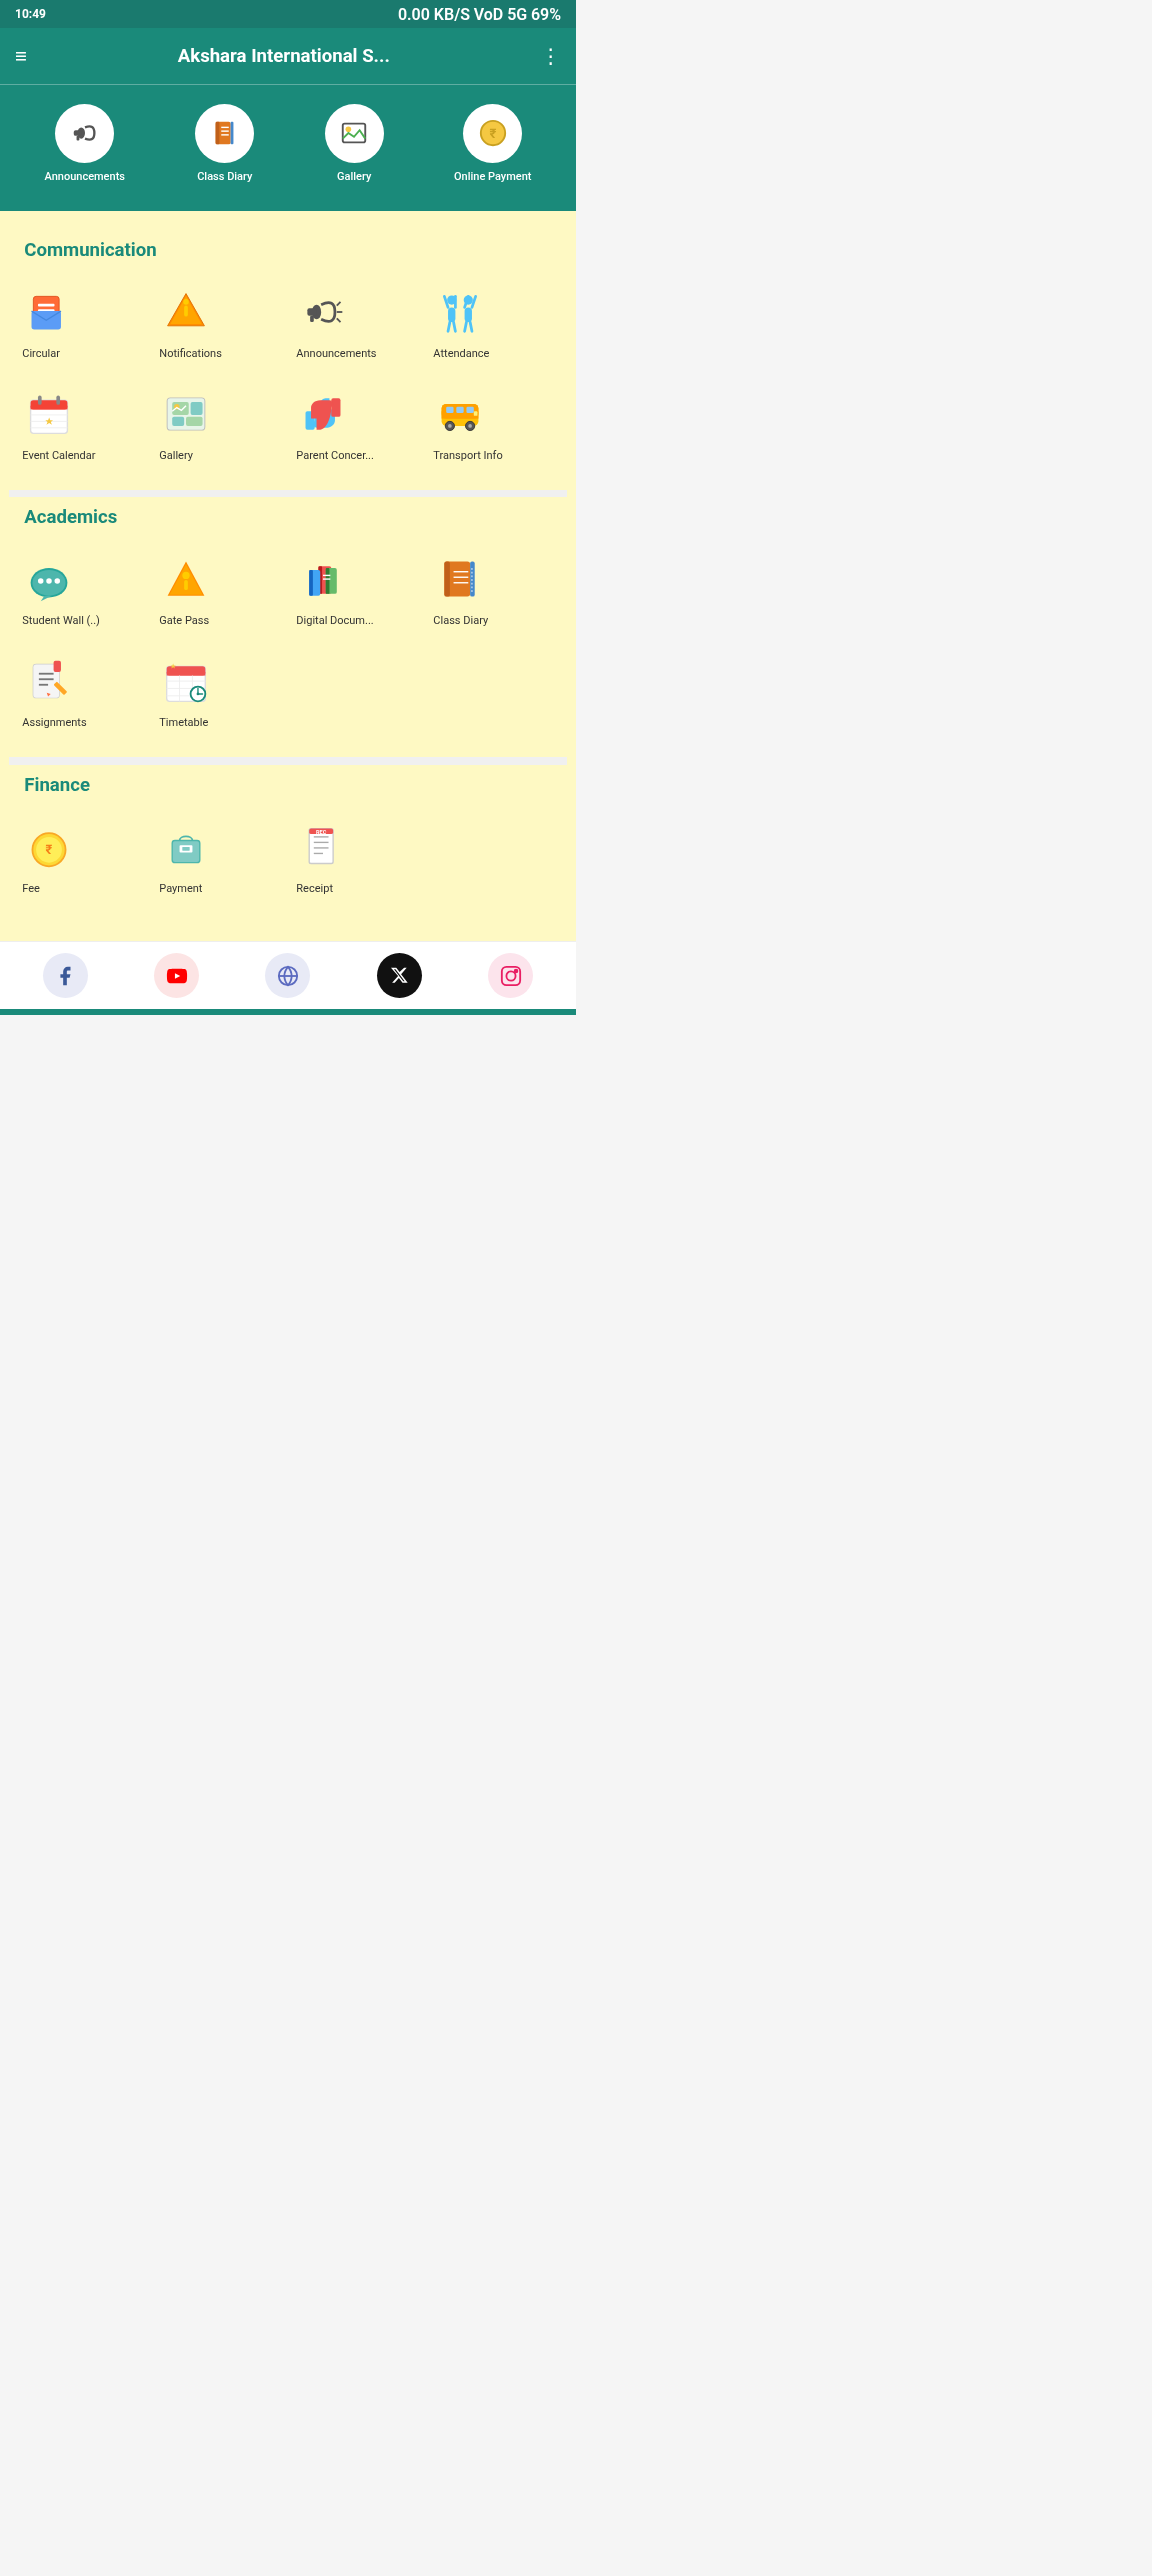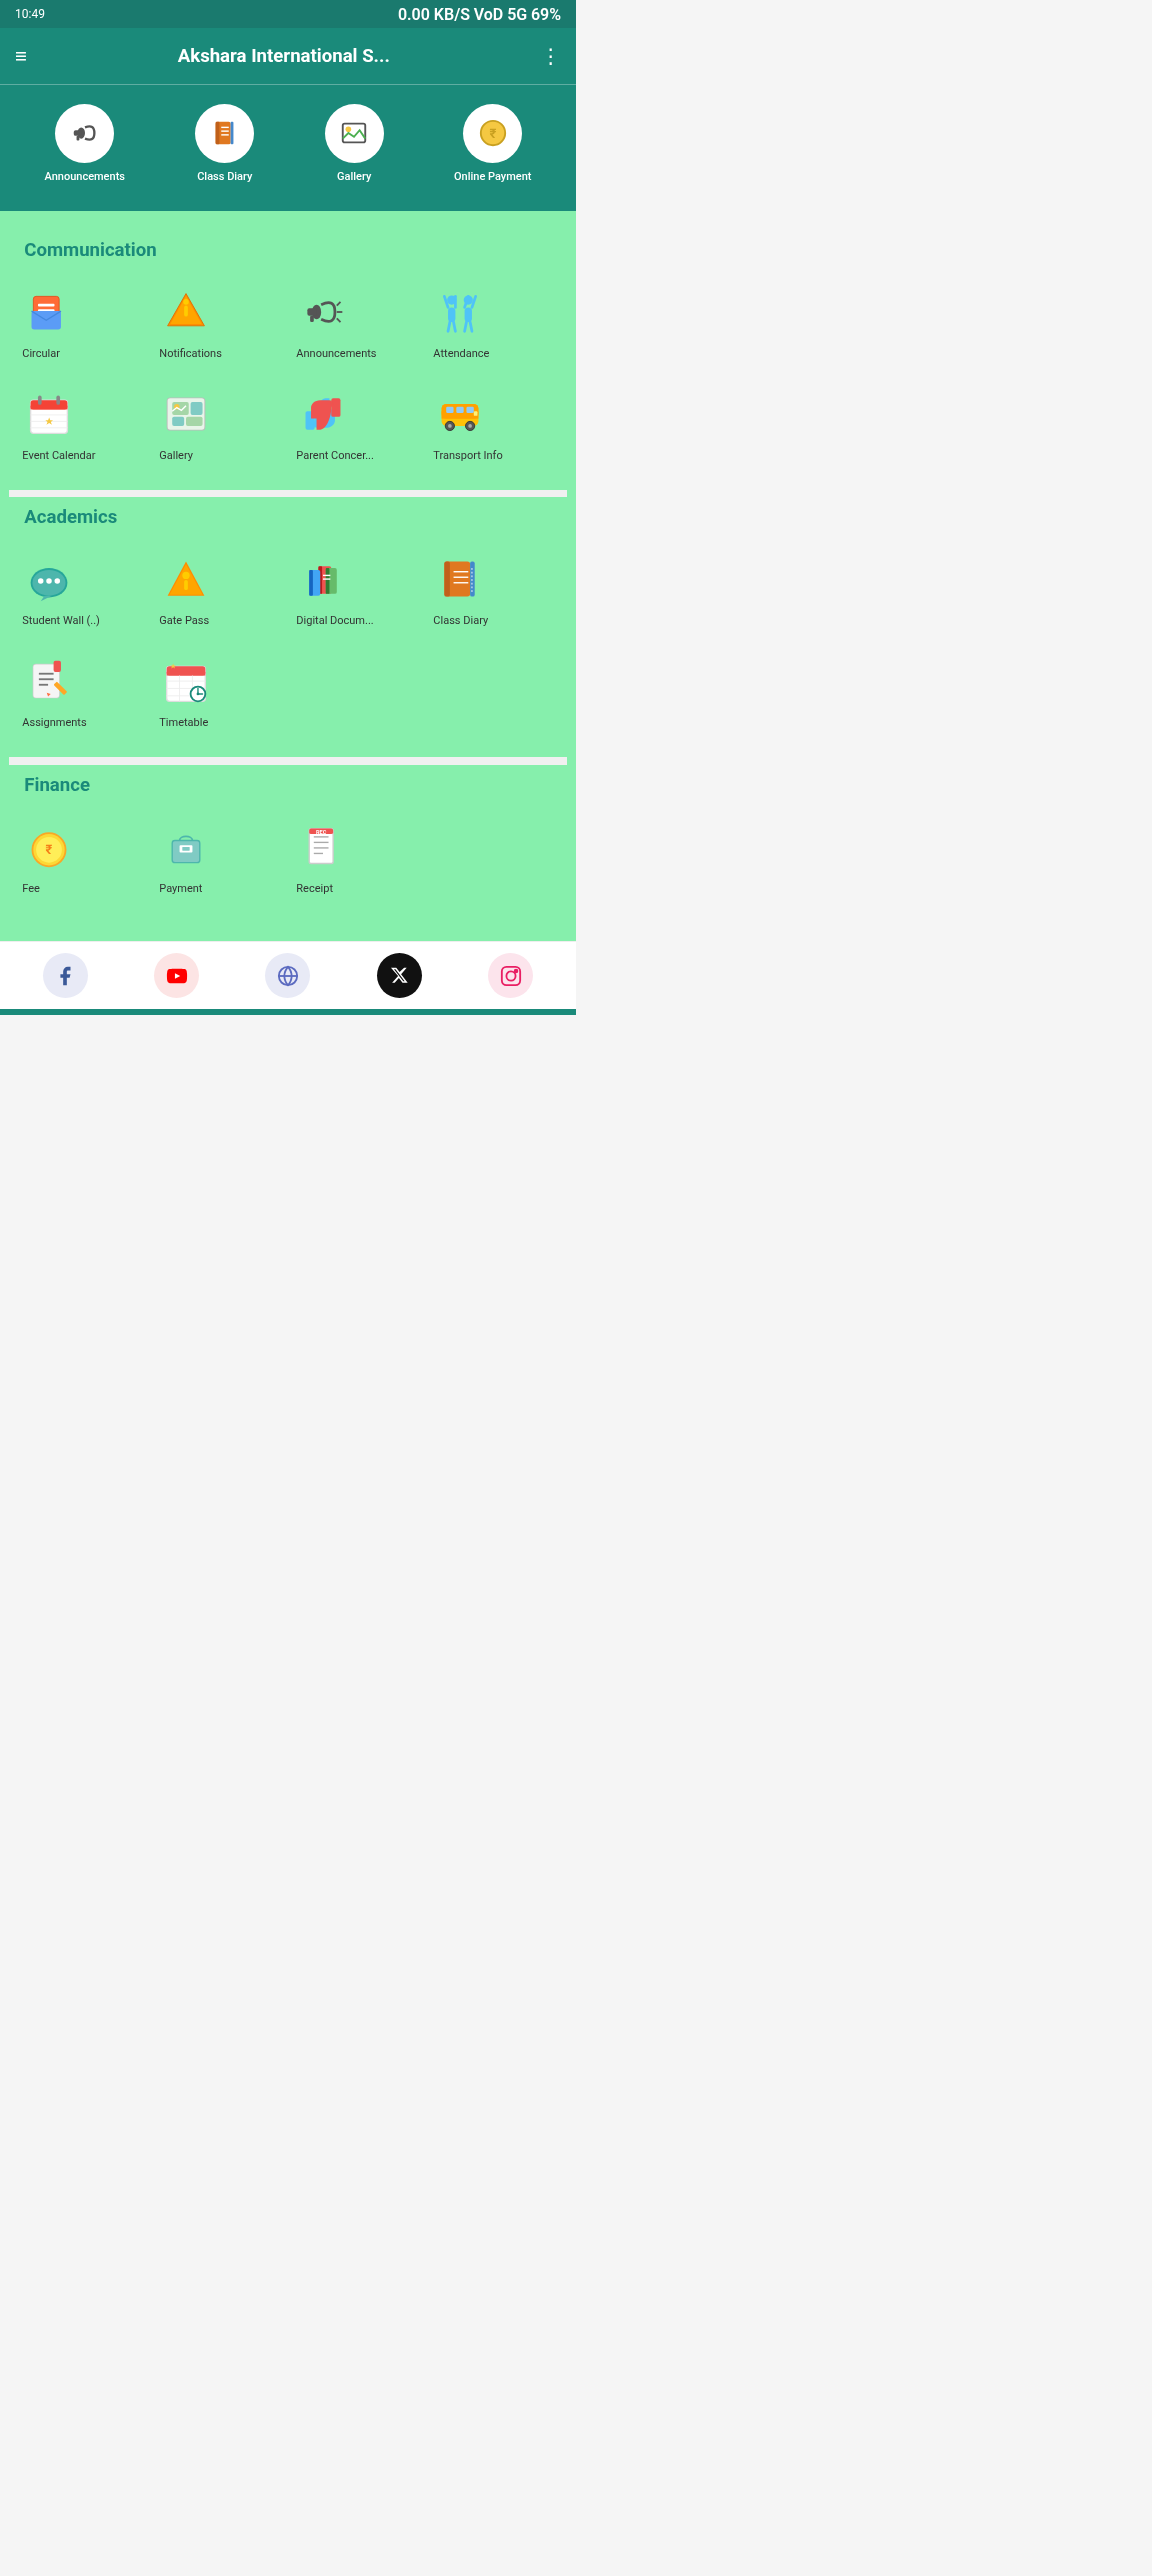--- a/index.html
+++ b/index.html
@@ -17,21 +17,21 @@
       background: #1a7a6e;
       color: white;
       display: flex;
       justify-content: space-between;
       align-items: center;
       padding: 5.6px 15px;
       height: 28px;
       font-size: 11px;
       font-weight: 600;
     }
-    .status-left { font-size: 12px; font-weight: 400; }
+    .status-left { font-size: 12px; font-weight: 700; }
     .status-right { display: flex; align-items: center; gap: 3.7px; font-size: 16px; }
 
     
     .header {
       background: #1a8a7a;
       color: white;
       display: flex;
       align-items: center;
       padding: 13px 15px;
       gap: 15px;
@@ -73,21 +73,21 @@
     }
     .top-icon-label {
       color: white;
       font-size: 11px;
       text-align: center;
       font-weight: 500;
     }
 
     
     .main-content {
-      background: #86efac;
+      background: #fef9c3;
       padding: 18.6px 9.3px;
     }
 
     .section-title {
       color: #1a8a7a;
       font-size: 18.6px;
       font-weight: 700;
       padding: 9.3px 15px 15px;
     }
 

